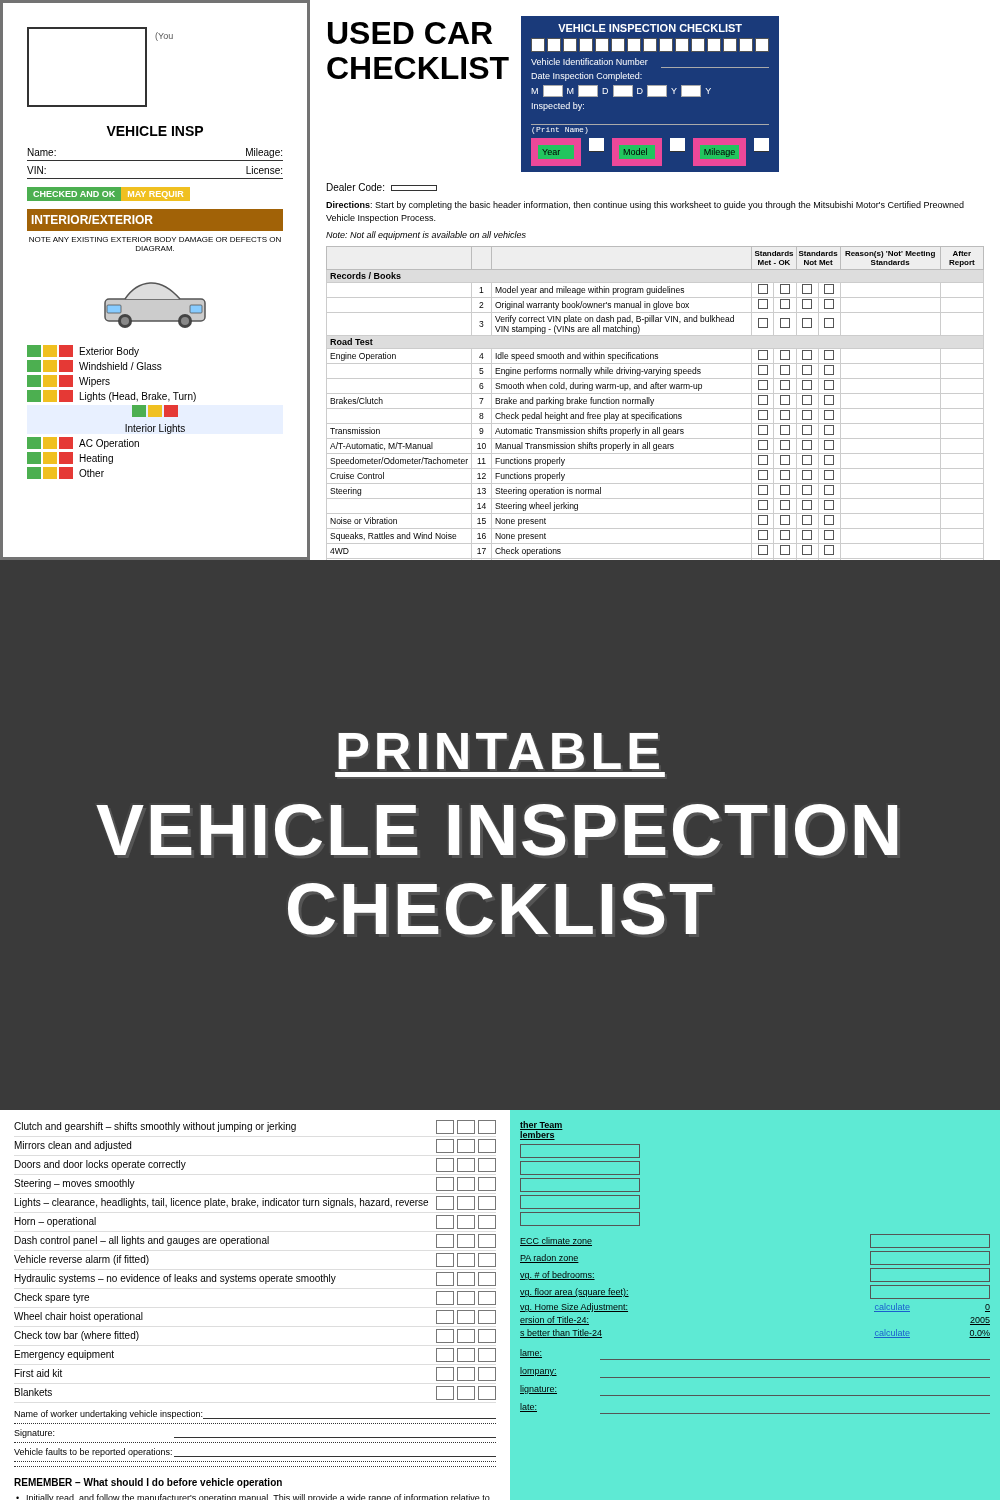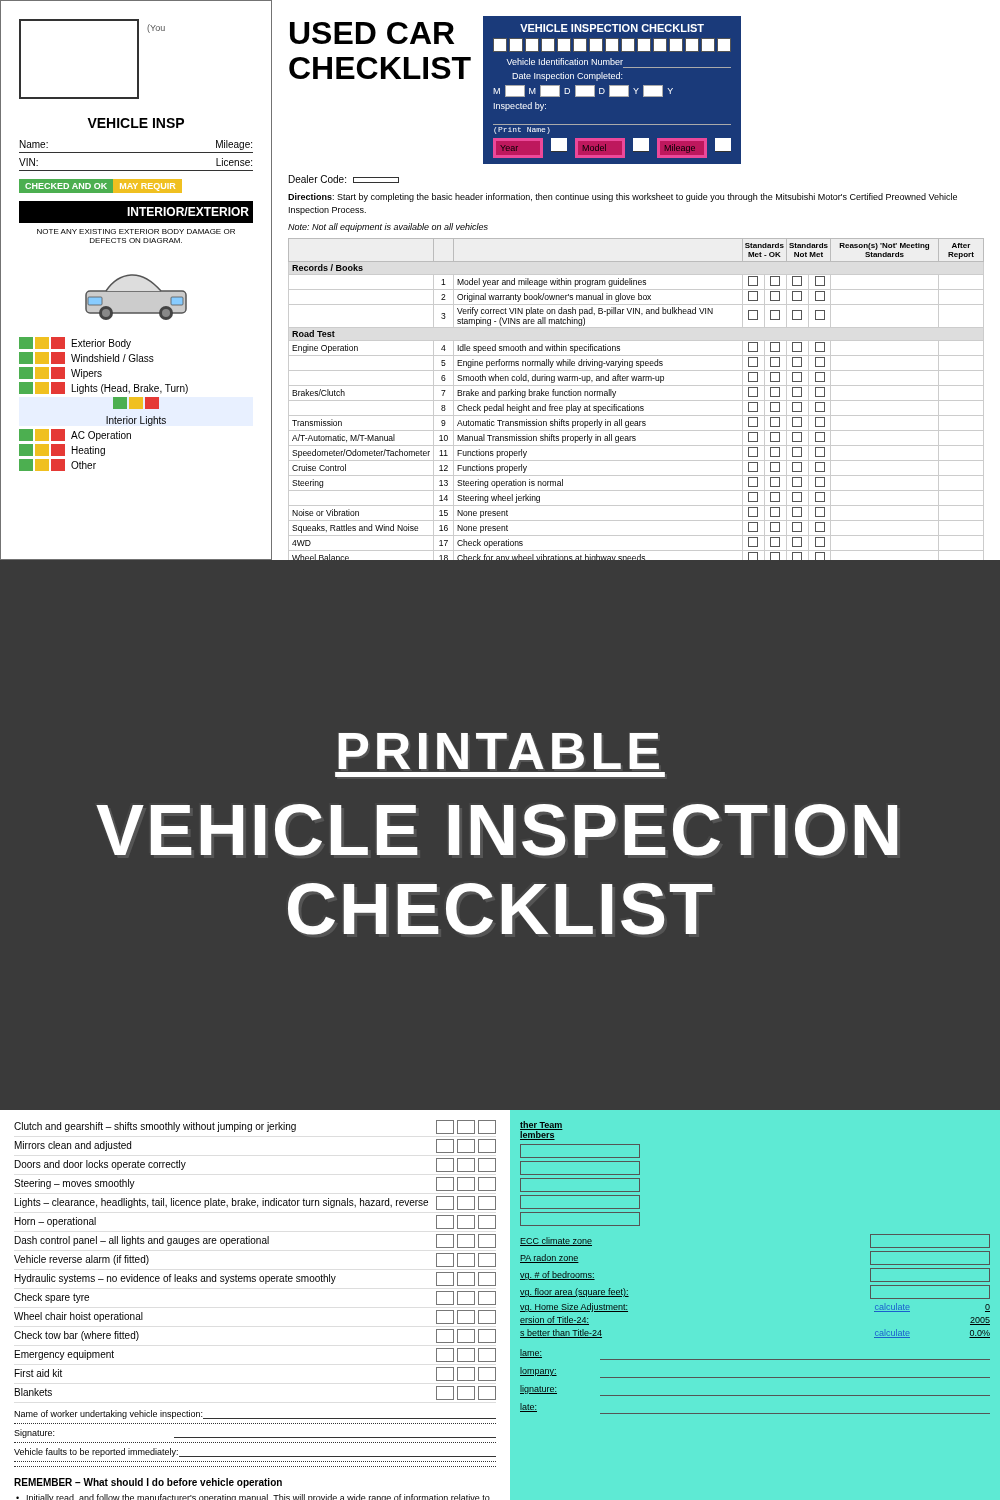--- a/index.html
+++ b/index.html
@@ -15,24 +15,24 @@
     
     .top-section {
       display: flex;
       width: 100%;
       height: 560px;
       background: #bbb;
     }
 
     
     .left-panel {
-      width: 272px;
+      width: 310px;
       background: white;
-      border: 1px solid #737373;
-      padding: 18px;
+      border: 3px solid #737373;
+      padding: 24px;
       font-size: 11px;
     }
     .left-panel .photo-box {
       width: 120px;
       height: 80px;
       border: 2px solid #333;
       margin-bottom: 8px;
       display: flex;
       align-items: center;
       justify-content: center;
@@ -67,23 +67,23 @@
       font-weight: bold;
     }
     .status-yellow {
       background: #f0c020;
       color: white;
       padding: 2px 6px;
       font-size: 9px;
       font-weight: bold;
     }
     .interior-header {
-      background: #000000;
+      background: #a16207;
       color: white;
-      text-align: right;
+      text-align: left;
       font-size: 12px;
       font-weight: bold;
       padding: 4px;
       margin-bottom: 4px;
     }
     .interior-note {
       font-size: 8px;
       text-align: center;
       margin-bottom: 6px;
     }
@@ -154,21 +154,20 @@
       height: 14px;
       background: white;
       border: 1px solid #555;
     }
     .vi-field-row {
       display: flex;
       align-items: center;
       font-size: 9px;
       margin-bottom: 3px;
       color: white;
-      text-align: right;
     }
     .vi-field-label { width: 130px; }
     .vi-field-line {
       flex: 1;
       border-bottom: 1px solid #aaa;
       height: 12px;
     }
     .date-row {
       display: flex;
       align-items: center;
@@ -187,22 +186,22 @@
       margin-top: 4px;
       font-size: 9px;
       color: white;
     }
     .year-model-row {
       display: flex;
       gap: 8px;
       margin-top: 4px;
     }
     .ym-cell {
-      border: 3px solid #ec4899;
-      background: #be185d;
+      border: 7px solid #ec4899;
+      background: #22c55e;
       color: black;
       font-size: 9px;
       padding: 2px 4px;
       min-width: 50px;
     }
     .dealer-row {
       display: flex;
       align-items: center;
       gap: 6px;
       margin-bottom: 6px;
@@ -952,21 +951,21 @@
         <span class="sig-label">Name of worker undertaking vehicle inspection:</span>
         <div class="sig-line"></div>
       </div>
       <div class="dotted-line"></div>
       <div class="signature-row">
         <span class="sig-label">Signature:</span>
         <div class="sig-line"></div>
       </div>
       <div class="dotted-line"></div>
       <div class="signature-row">
-        <span class="sig-label">Vehicle faults to be reported immediately:</span>
+        <span class="sig-label">Vehicle faults to be reported operations:</span>
         <div class="sig-line"></div>
       </div>
       <div class="dotted-line"></div>
       <div class="dotted-line"></div>
     </div>
 
     <div class="remember-section">
       <div class="remember-title">REMEMBER – What should I do before vehicle operation</div>
       <div class="bullet-item">Initially read, and follow the manufacturer's operating manual. This will provide a wide range of information relative to the vehicle.</div>
 

